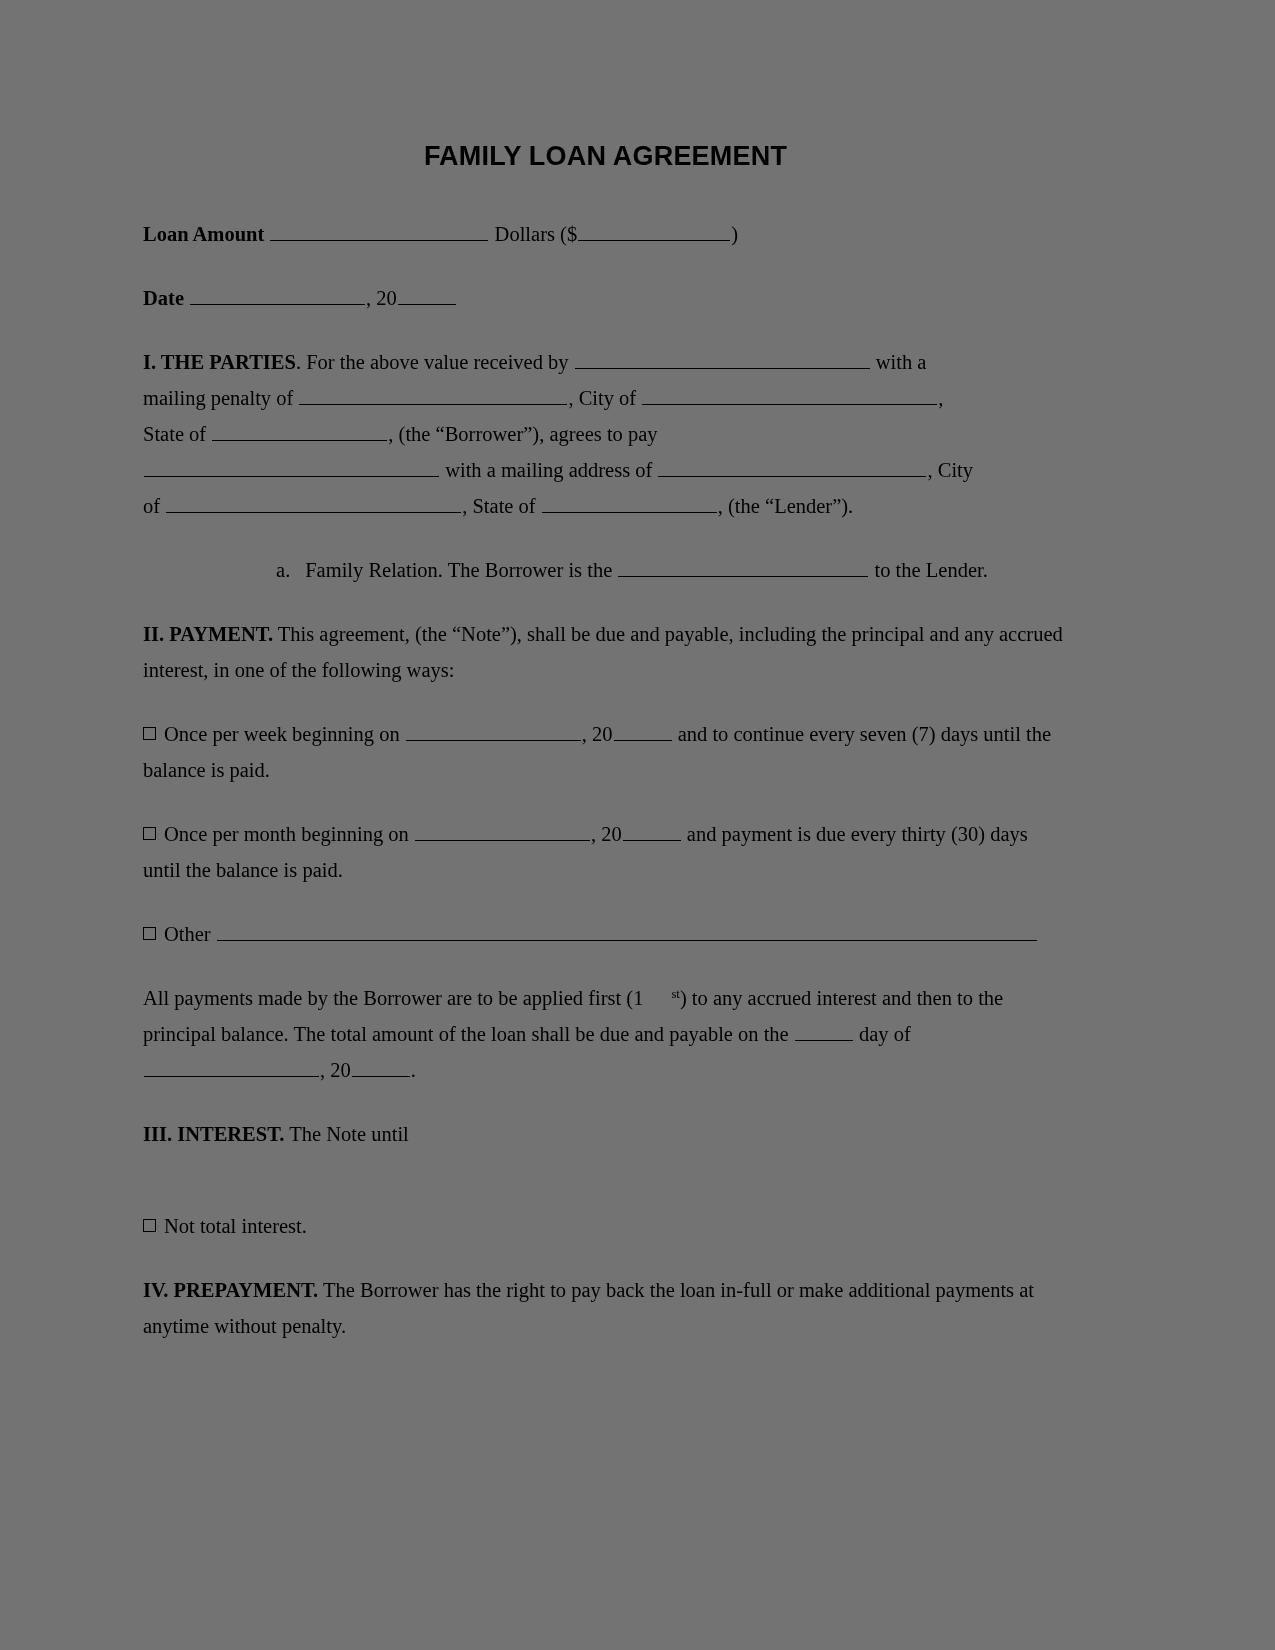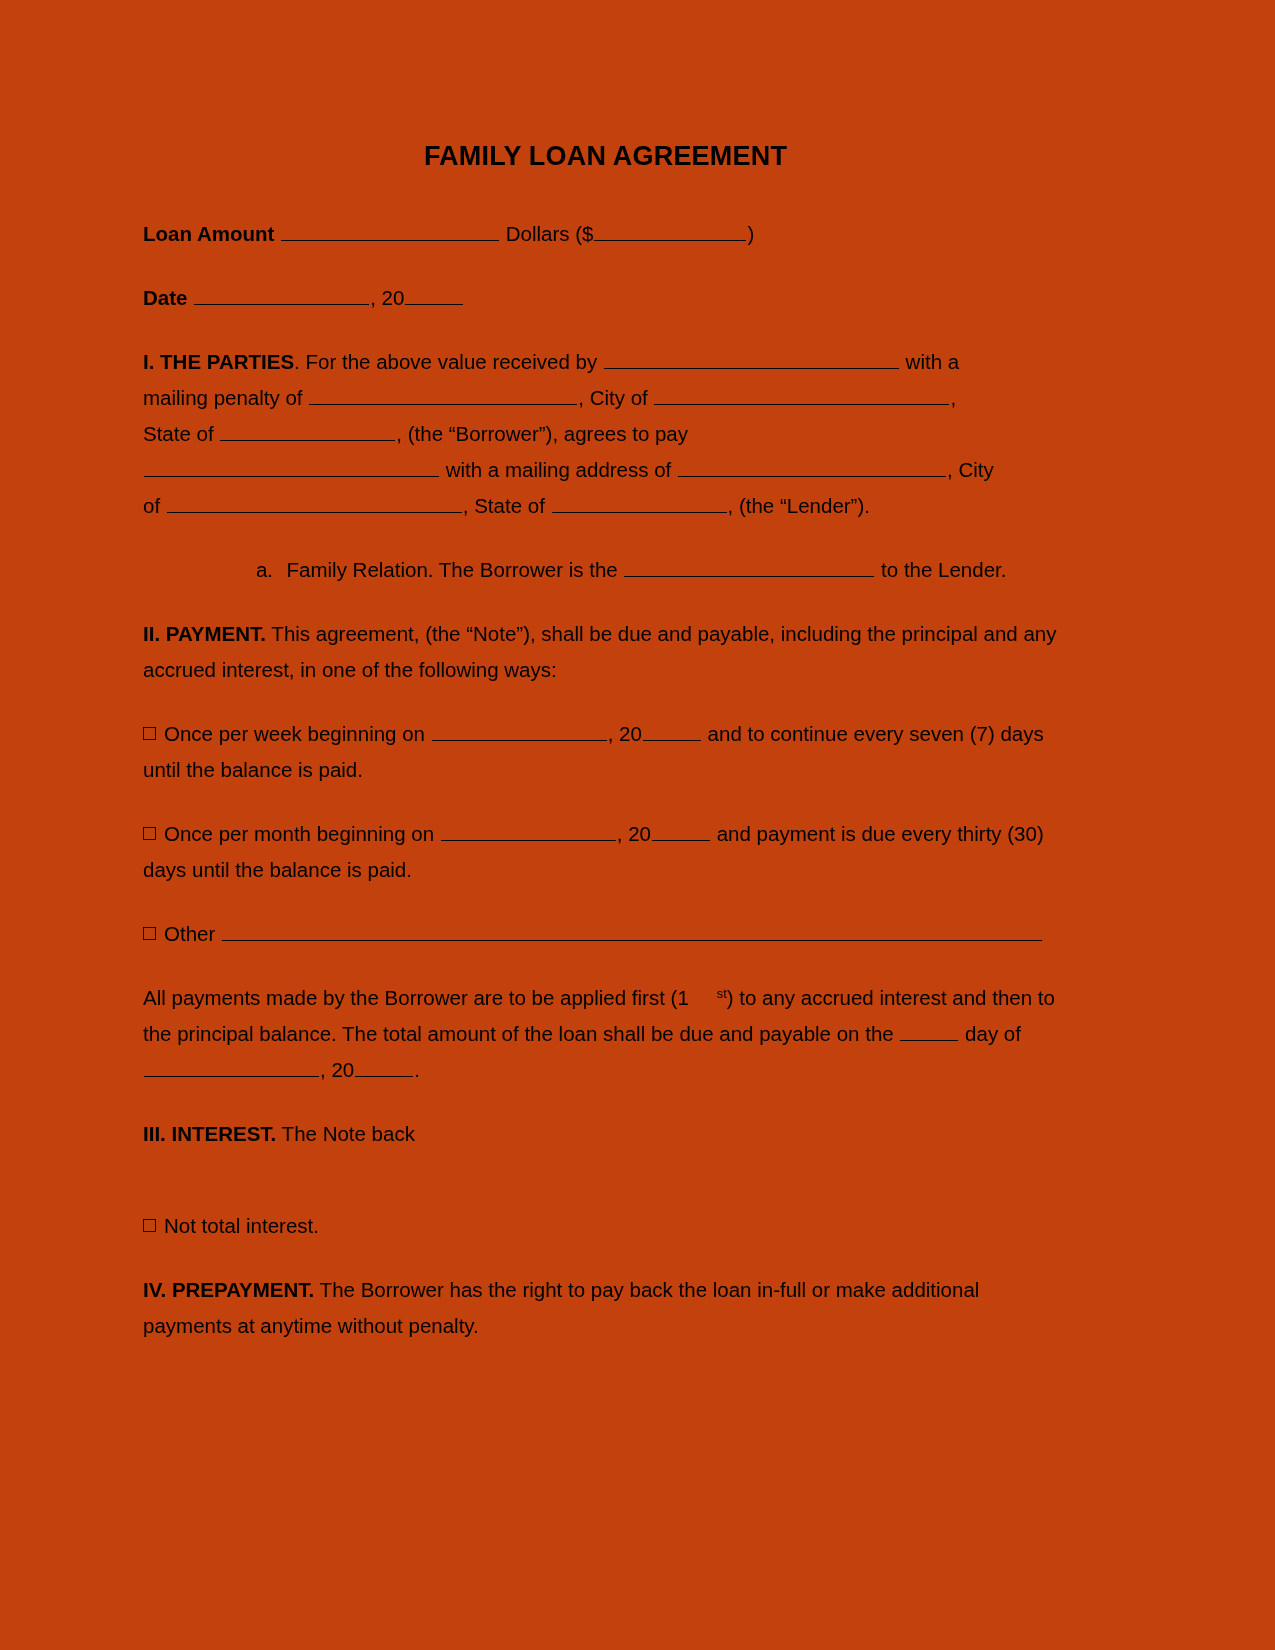--- a/index.html
+++ b/index.html
@@ -11,21 +11,21 @@
     width: 1275px;
     height: 1650px;
     font-family: "Liberation Sans", sans-serif;
     color: #000000;
     -webkit-font-smoothing: antialiased;
   }
   .page {
     position: relative;
     width: 1275px;
     height: 1650px;
-    background: #c2410c;
+    background: #737373;
     box-sizing: border-box;
     padding: 0;
     overflow: hidden;
   }
   .content {
     position: absolute;
     left: 143px;
     top: 0;
     width: 925px;
   }
@@ -36,20 +36,21 @@
     letter-spacing: 0.2px;
     margin: 0;
     padding-top: 140px;
     line-height: 1.2;
   }
   .block {
     font-size: 20.5px;
     line-height: 36px;
     margin: 0;
     text-align: left;
+    font-family: Liberation Serif, serif;
   }
   .spacer-lg { height: 44px; }
   .spacer-md { height: 28px; }
   .b { font-weight: bold; }
   .fill {
     display: inline-block;
     border-bottom: 1.6px solid #000;
     vertical-align: baseline;
     height: 0.95em;
     margin: 0 1px;
@@ -151,21 +152,21 @@
 
     <div class="spacer-md"></div>
 
     <p class="block">
       <span>All payments made by the Borrower are to be applied first (1</span><sup>st</sup><span>) to any accrued interest and then to the principal balance. The total amount of the loan shall be due and payable on the </span><span class="fill u-xs"></span><span> day of </span><span class="fill u-l"></span><span>, 20</span><span class="fill u-xs"></span><span>.</span>
     </p>
 
     <div class="spacer-md"></div>
 
     <p class="block">
-      <span class="b">III. INTEREST.</span><span>  The Note back</span>
+      <span class="b">III. INTEREST.</span><span>  The Note until</span>
     </p>
 
     <div class="spacer-md"></div>
 
 
     <div class="spacer-md"></div>
 
     <p class="block">
       <span class="cbox"></span><span>Not total interest.</span>
     </p>

